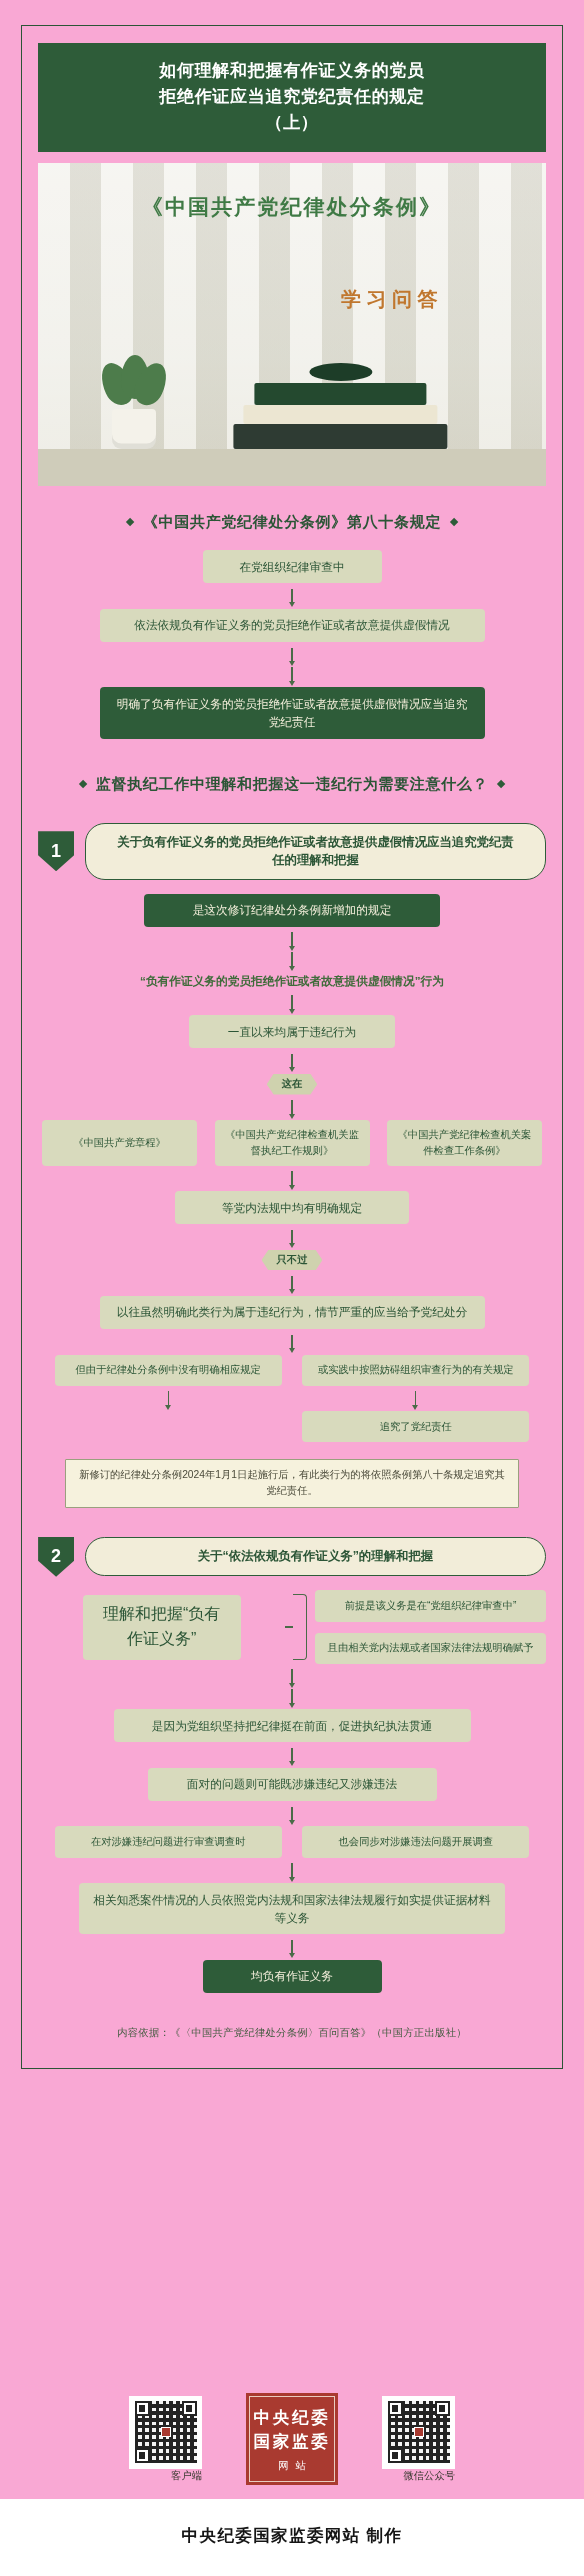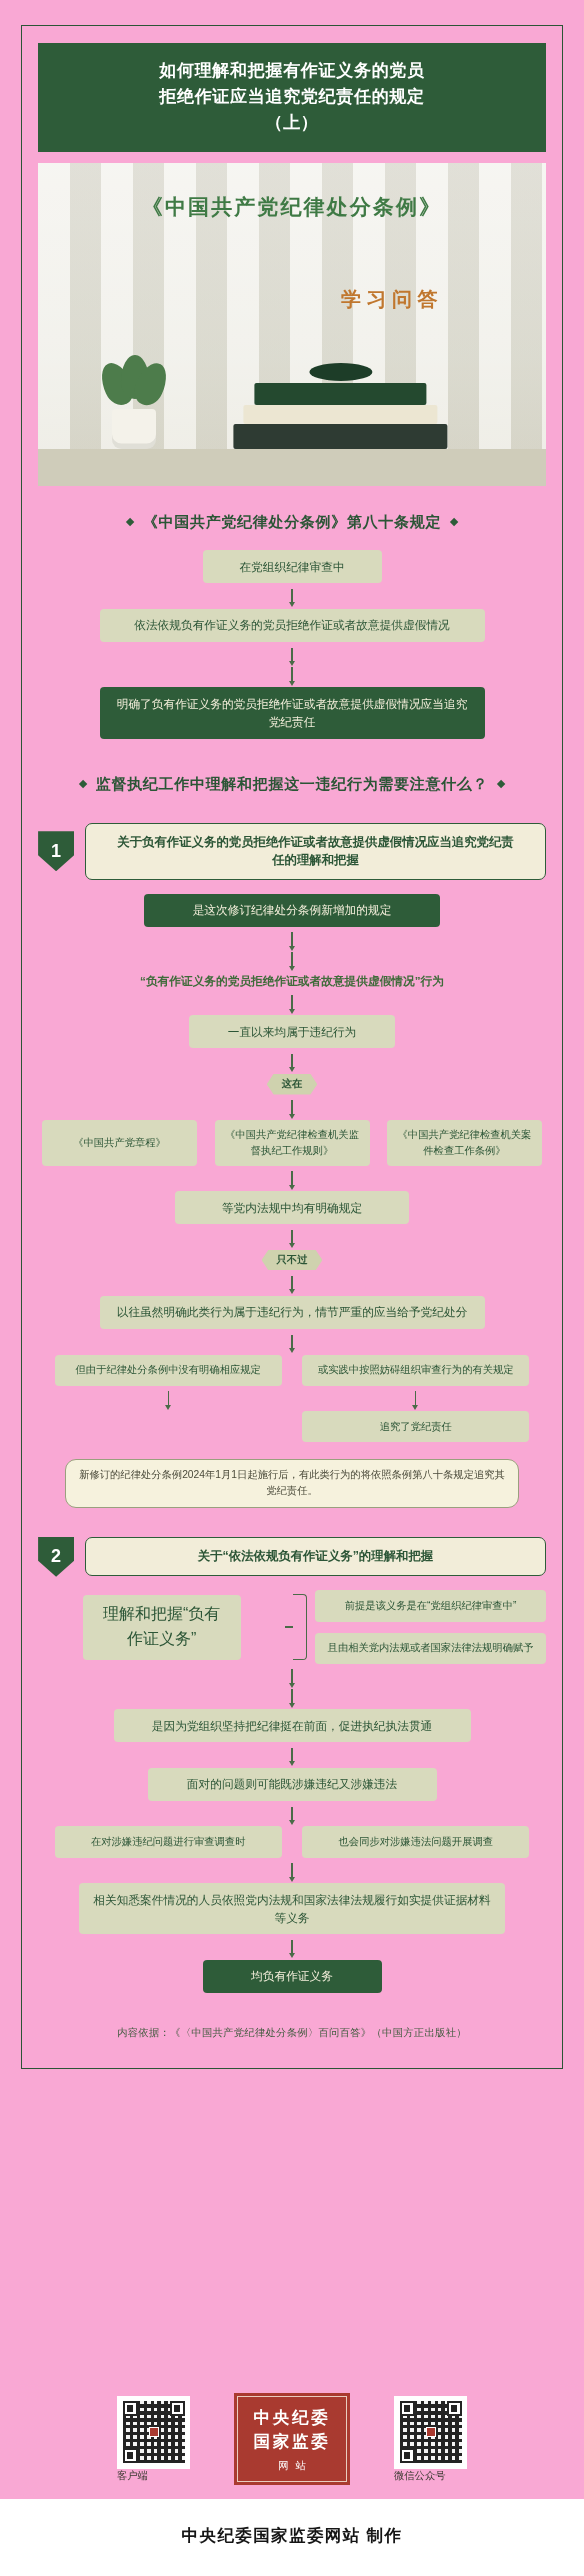--- a/index.html
+++ b/index.html
@@ -40,66 +40,66 @@
 
   
   .sec-heading { margin:27.5px 0 18px; display:flex; align-items:center; justify-content:center; gap:9.6px;
            color:#2b5536; font-size:15px; font-weight:bold; letter-spacing:0.7px; text-align:center; }
   .deco { width:6.2px; height:6.2px; background:#2e5c39; transform:rotate(45deg); flex:none; }
 
   
   .fbox { background:#d8dabd; color:#2b5536; border-radius:4.1px; padding:7.6px 12.4px; font-size:11.7px;
           line-height:1.55; text-align:center; margin:0 auto; max-width:440px; }
   .fbox-dark { background:#2e5c39; color:#f4efdb; }
-  .fbox-outline { background:#f6f2dd; border:0.7px solid #9aa07e; color:#4a4a3a; font-size:10.3px; border-radius:11px; max-width:454px; }
+  .fbox-outline { background:#f6f2dd; border:0.7px solid #9aa07e; color:#4a4a3a; font-size:10.3px; border-radius:1px; max-width:454px; }
   .plain-line { text-align:center; font-size:11.7px; font-weight:bold; color:#3f6b3a; line-height:1.5; max-width:467px; margin:0 auto; }
   .arr { width:1.4px; height:13.7px; background:#4a6b48; margin:5.5px auto 6.2px; position:relative; }
   .arr::after { content:""; position:absolute; bottom:-4.8px; left:-2.7px;
           border-left:3.4px solid transparent; border-right:3.4px solid transparent; border-top:5.5px solid #4a6b48; }
   .branches { display:flex; justify-content:center; gap:20.6px; }
   .branch { flex:1; max-width:227px; display:flex; flex-direction:column; }
   .branch .fbox { width:100%; }
   .tag { background:#cfd2ae; color:#2b5536; padding:3.4px 15px; font-size:10.3px; font-weight:bold;
          clip-path:polygon(6.9px 0,calc(100% - 6.9px) 0,100% 50%,calc(100% - 6.9px) 100%,6.9px 100%,0 50%);
          width:max-content; margin:0 auto; }
   .reg-row { display:flex; justify-content:center; gap:9.6px; }
   .reg-row .fbox { flex:1; max-width:155px; font-size:10.3px; padding:6.9px 5.5px; display:flex; align-items:center; justify-content:center; }
 
   
   .item-head { display:flex; align-items:center; gap:11px; margin:29px 0 13.7px; }
   .shield { width:36px; height:40px; background:#2e5c39; color:#fff; font-size:18px; font-weight:bold;
             display:flex; align-items:center; justify-content:center;
             clip-path:polygon(0 0,100% 0,100% 60%,50% 100%,0 60%); flex:none; }
-  .item-title { flex:1; border:1.4px solid #2e5c39; border-radius:7px; padding:9px 29px;
+  .item-title { flex:1; border:1.4px solid #2e5c39; border-radius:20px; padding:9px 29px;
             color:#2b5536; font-weight:bold; font-size:12.4px; line-height:1.5; text-align:center; background:#f2edd9; }
 
   
   .premise-row { display:flex; align-items:center; justify-content:center; margin:2.7px auto 0; }
   .premise-left { max-width:158px; font-size:16px; }
   .stub { width:8.2px; height:1.4px; background:#4a6b48; flex:none; }
   .bracket { width:13.7px; height:66px; border-top:1.4px solid #4a6b48; border-bottom:1.4px solid #4a6b48;
              border-right:1.4px solid #4a6b48; flex:none; border-radius:0 4.1px 4.1px 0; }
   .premise-right { display:flex; flex-direction:column; gap:11px; margin-left:8.2px; }
   .premise-right .fbox { margin:0; font-size:10.3px; max-width:261px; }
 
   
   .source { margin-top:33px; text-align:center; font-size:10.3px; color:#3f5a3d; letter-spacing:0.3px; }
   .footer { margin-top:auto; }
   .qr-row { display:flex; justify-content:center; align-items:center; gap:44px; padding:33px 0 13.7px; }
-  .qr-wrap { display:flex; flex-direction:column; align-items:flex-start; gap:0; }
+  .qr-wrap { display:flex; flex-direction:column; align-items:flex-end; gap:0; }
   .qr { width:73px; height:73px; background:#ffffff; padding:5.5px; }
   .qr-inner { width:100%; height:100%; position:relative;
        background-image:repeating-linear-gradient(0deg,#232323 0 3.4px,transparent 3.4px 6.9px),
                         repeating-linear-gradient(90deg,#232323 0 3.4px,#f4f4f4 3.4px 6.9px); }
   .fp { position:absolute; width:15px; height:15px; border:2.7px solid #232323; background:#fff; }
   .fp::after { content:""; position:absolute; inset:2.1px; background:#232323; }
   .fp.tl { top:0; left:0; } .fp.tr { top:0; right:0; } .fp.bl { bottom:0; left:0; }
   .qr-center { position:absolute; inset:26px; background:#a93a30; border:1.4px solid #fff; }
   .qr-label { font-size:10.3px; color:#3a3a30; }
-  .logo { width:116px; height:92px; background:#a93a30; color:#fff; display:flex; flex-direction:column;
+  .logo { width:92px; height:92px; background:#a93a30; color:#fff; display:flex; flex-direction:column;
           align-items:center; justify-content:center; outline:0.7px solid #e9cdbf; outline-offset:-4.8px;
           font-family:"Liberation Serif", serif; }
   .logo .big { font-size:16.5px; font-weight:bold; letter-spacing:2.7px; line-height:1.45; }
   .logo .small { font-size:10.3px; margin-top:5.5px; letter-spacing:6.9px; text-indent:6.9px; }
   .credit { background:#ffffff; text-align:center; padding:26px 0 29px; font-size:16.5px; font-weight:bold; color:#151515; letter-spacing:1.4px; }
 </style>
 </head>
 <body>
 
 <div class="page">

